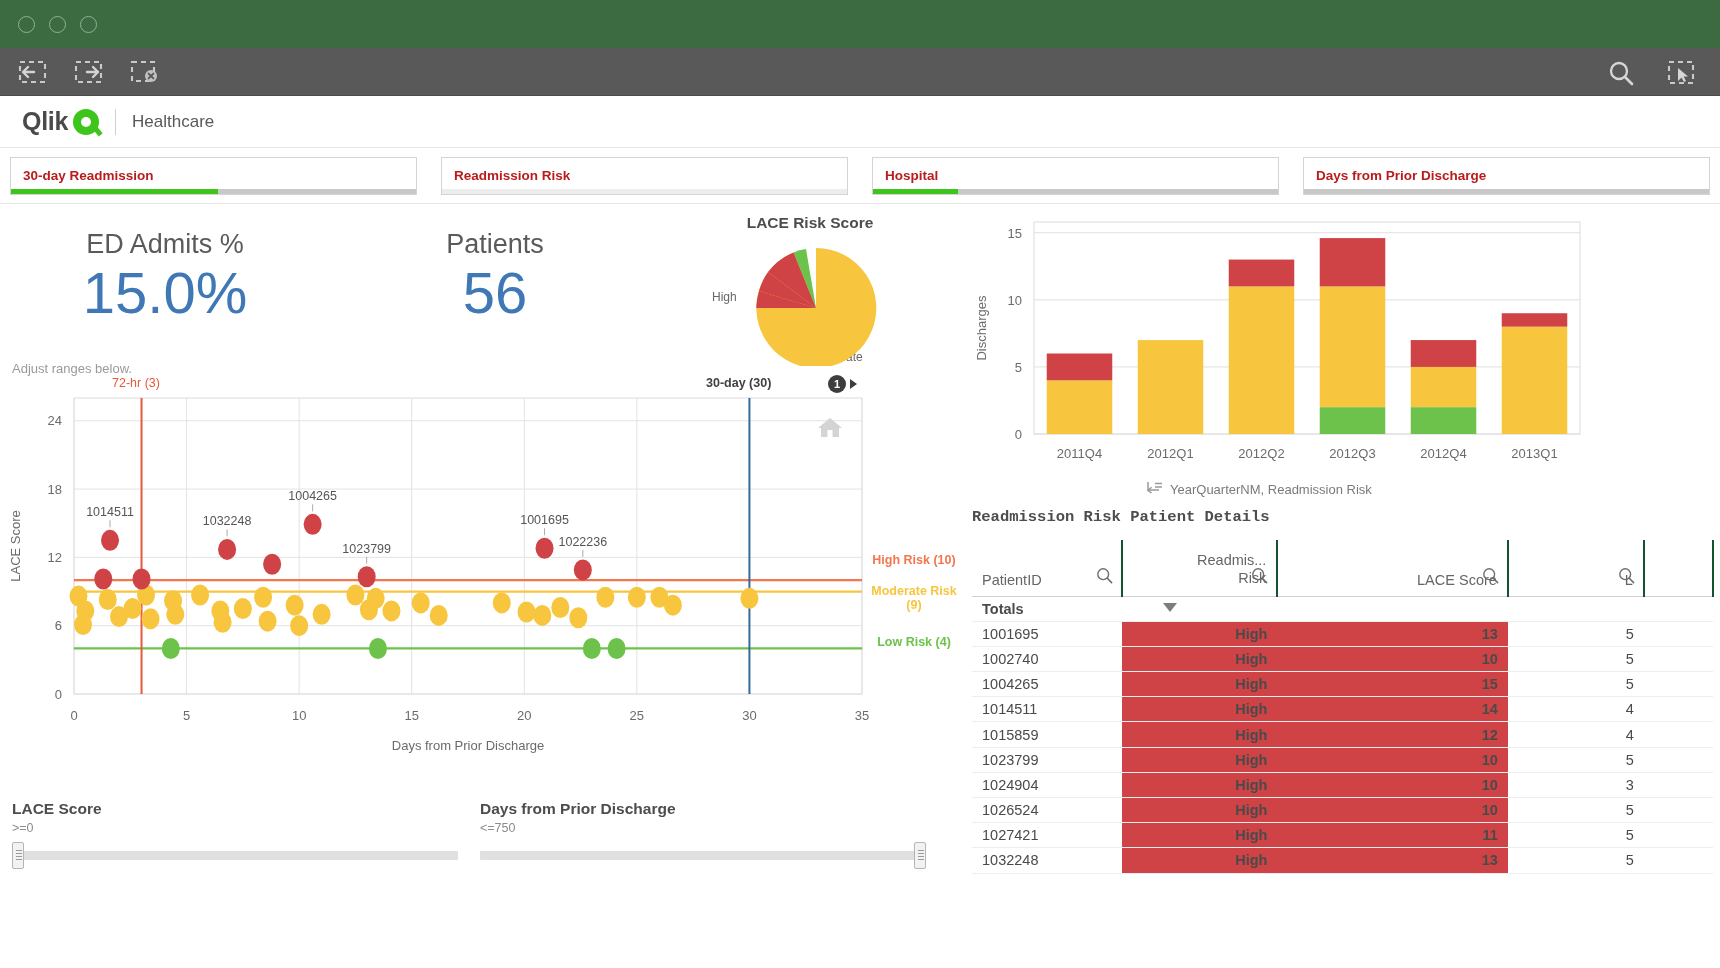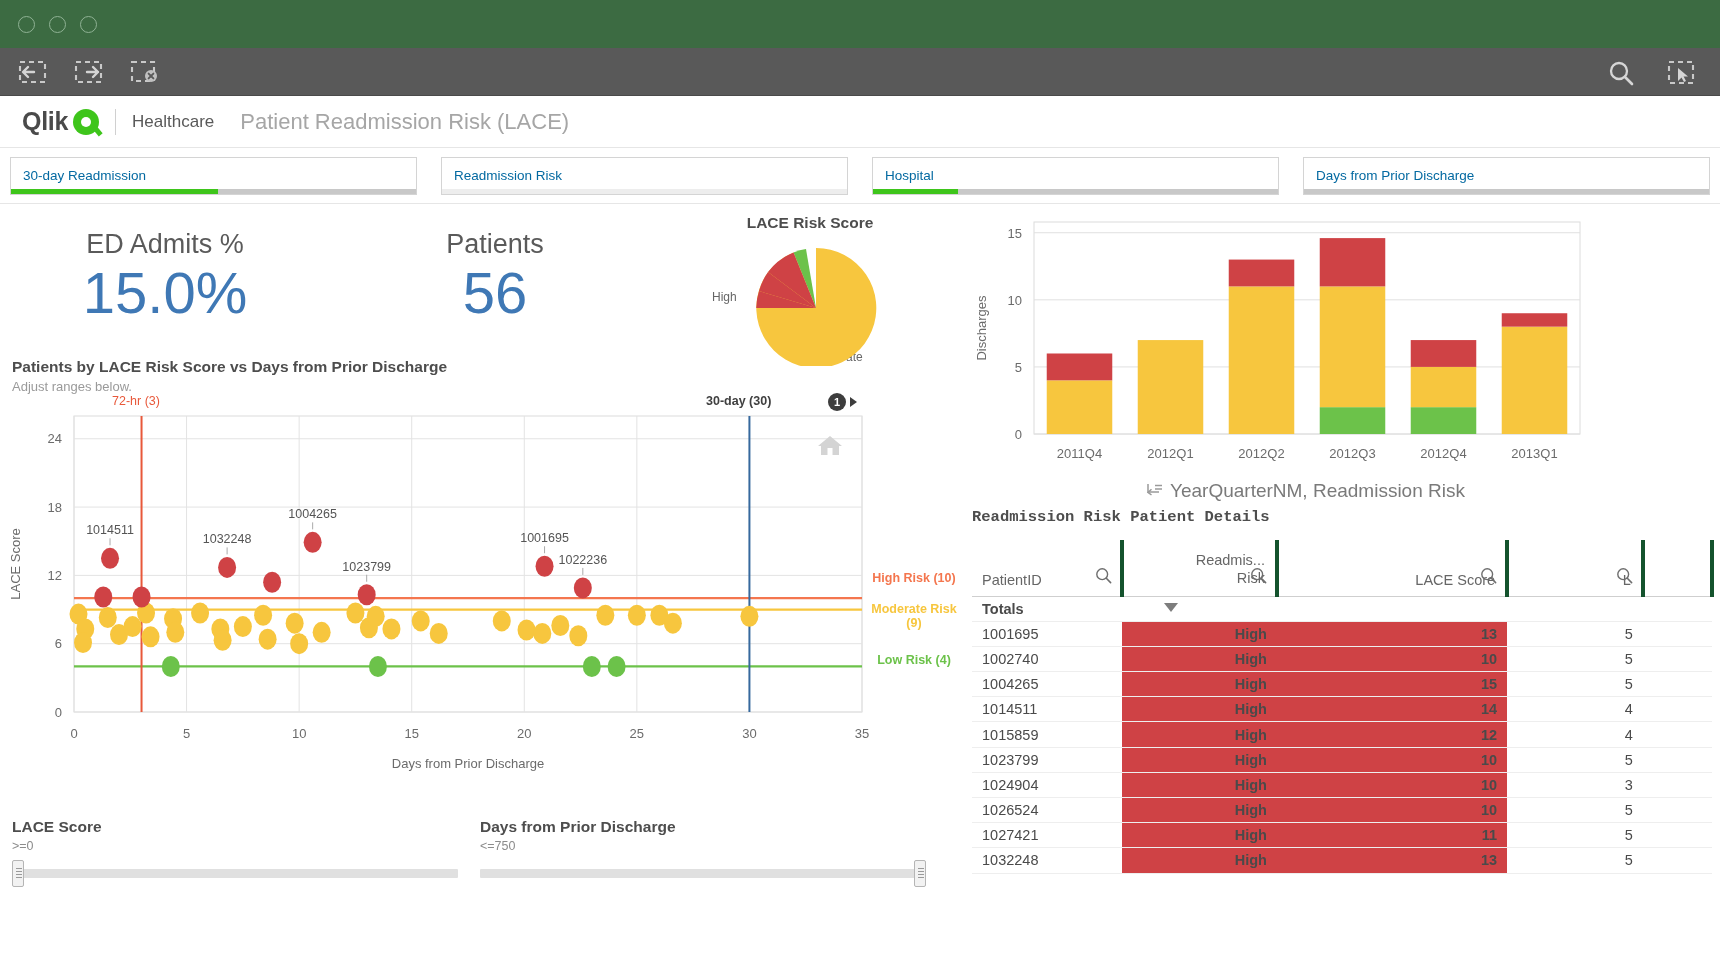--- a/index.html
+++ b/index.html
@@ -75,21 +75,21 @@
     padding: 0 10px 0 10px;
     border-bottom: 1px solid #e6e6e6;
   }
   .filter-box {
     height: 38px; flex: 1 1 0; min-width: 0;
     border: 1px solid #d4d4d4; background:#fff;
     position: relative; cursor: pointer;
     display:flex; align-items:center;
   }
   .filter-label {
-    font-size: 13.5px; font-weight: normal; color: #0369a1;
+    font-size: 13.5px; font-weight: bold; color: #b91c1c;
     padding-left: 12px; white-space: nowrap; overflow: hidden;
   }
   .filter-bar-track {
     position:absolute; left:0; right:0; bottom:0; height: 5px; background:#fff;
   }
   .filter-seg { position:absolute; top:0; height:5px; }
 
   
   #main {
     position: relative;
@@ -147,21 +147,21 @@
   
   #bar-wrap { position:relative; width: 760px; height: 300px; }
 
   
   #table-block { padding: 4px 0 0 12px; }
   #tbl-title { font-size:15.5px; font-weight:bold; color:#4d4d4d;font-family:Liberation Mono, monospace;}
   #tbl-sub { font-size:13px; color:#9a9a9a; margin-top:3px;}
   table#details { border-collapse: collapse; width: 742px; margin-top: 14px; table-layout: fixed;}
   table#details th {
     font-weight: 400; font-size: 14.5px; color:#666; height: 56px;
-    border-right:4px solid #14532d; border-bottom: 1px solid #cfcfcf;
+    border-right:2px solid #14532d; border-bottom: 1px solid #cfcfcf;
     vertical-align: bottom; padding: 0 10px 8px 10px; position:relative;
   }
   th.c-pid { text-align:left; width: 130px;}
   th.c-risk { text-align:right; width: 135px;}
   th.c-lace { text-align:right; width: 200px;}
   th.c-l { text-align:right; width: 118px;}
   th.c-pad { width: 60px; border-right: none;}
   .th-search { position:absolute; right: 8px; bottom: 9px; }
   .sort-caret {
     position:absolute; left: 40px; bottom:-16px; width:0;height:0;
@@ -234,21 +234,20 @@
       </svg>
     </span>
   </div>
 </div>
 
 <div id="app-header">
   <span id="qlik-logo-text">Qlik</span>
   <span id="qlik-logo-mark"></span>
   <span class="header-div"></span>
   <span id="header-section">Healthcare</span>
-  <span id="page-title">Patient Readmission Risk (LACE)</span>
 </div>
 
 <div id="filter-bar">
   <div class="filter-box">
     <span class="filter-label">30-day Readmission</span>
     <span class="filter-bar-track">
       <span class="filter-seg" style="left:0;width:51%;background:#3ec51b"></span>
       <span class="filter-seg" style="left:51%;width:49%;background:#c8c8c8"></span>
     </span>
   </div>
@@ -299,21 +298,20 @@
 
             <path d="M78 62 L30 26 A60 60 0 0 1 55.5 6.5 Z" fill="#cf4245"></path>
             <path d="M78 62 L21 45 A60 60 0 0 1 30 26 Z" fill="#cf4245"></path>
             <path d="M78 62 L18.2 62 A60 60 0 0 1 21 45 Z" fill="#cf4245"></path>
           </svg>
         </div>
       </div>
     </div>
 
     <div id="scatter-head">
-      <div id="scatter-title">Patients by LACE Risk Score vs Days from Prior Discharge</div>
       <div id="scatter-sub">Adjust ranges below.</div>
     </div>
 
     <div id="scatter-wrap">
       <svg id="scatter-svg" width="960" height="420" viewBox="0 0 960 420">
           <rect x="74" y="22" width="788" height="296" fill="none" stroke="#dcdcdc" stroke-width="1"></rect>
           <line x1="74" y1="22" x2="74" y2="318" stroke="#e3e3e3" stroke-width="1"></line>
           <line x1="186.57142857142856" y1="22" x2="186.57142857142856" y2="318" stroke="#e3e3e3" stroke-width="1"></line>
           <line x1="299.1428571428571" y1="22" x2="299.1428571428571" y2="318" stroke="#e3e3e3" stroke-width="1"></line>
           <line x1="411.7142857142857" y1="22" x2="411.7142857142857" y2="318" stroke="#e3e3e3" stroke-width="1"></line>
@@ -483,21 +481,21 @@
           <text x="26" y="124" text-anchor="middle" class="axis-txt" transform="rotate(-90 26 124)">Discharges</text>
         </svg>
       <div style="position:absolute;left:186px;top:276px;display:flex;align-items:center;gap:7px;">
         <span>
           <svg width="17" height="13" viewBox="0 0 17 13">
             <path d="M2 1 L2 9 L13 9" fill="none" stroke="#9a9a9a" stroke-width="1.5"></path>
             <path d="M5.5 6.2 L2 9.4 L5.5 12" fill="none" stroke="#9a9a9a" stroke-width="1.5"></path>
             <path d="M9 2.6 L16 2.6 M9 6 L16 6" stroke="#9a9a9a" stroke-width="1.5"></path>
           </svg>
         </span>
-        <span style="font-size:19px;color:#7a7a7a;">YearQuarterNM, Readmission Risk</span>
+        <span style="font-size:13px;color:#7a7a7a;">YearQuarterNM, Readmission Risk</span>
       </div>
     </div>
 
     <div id="table-block">
       <div id="tbl-title">Readmission Risk Patient Details</div>
 
       <table id="details">
         <thead>
           <tr>
             <th class="c-pid">

